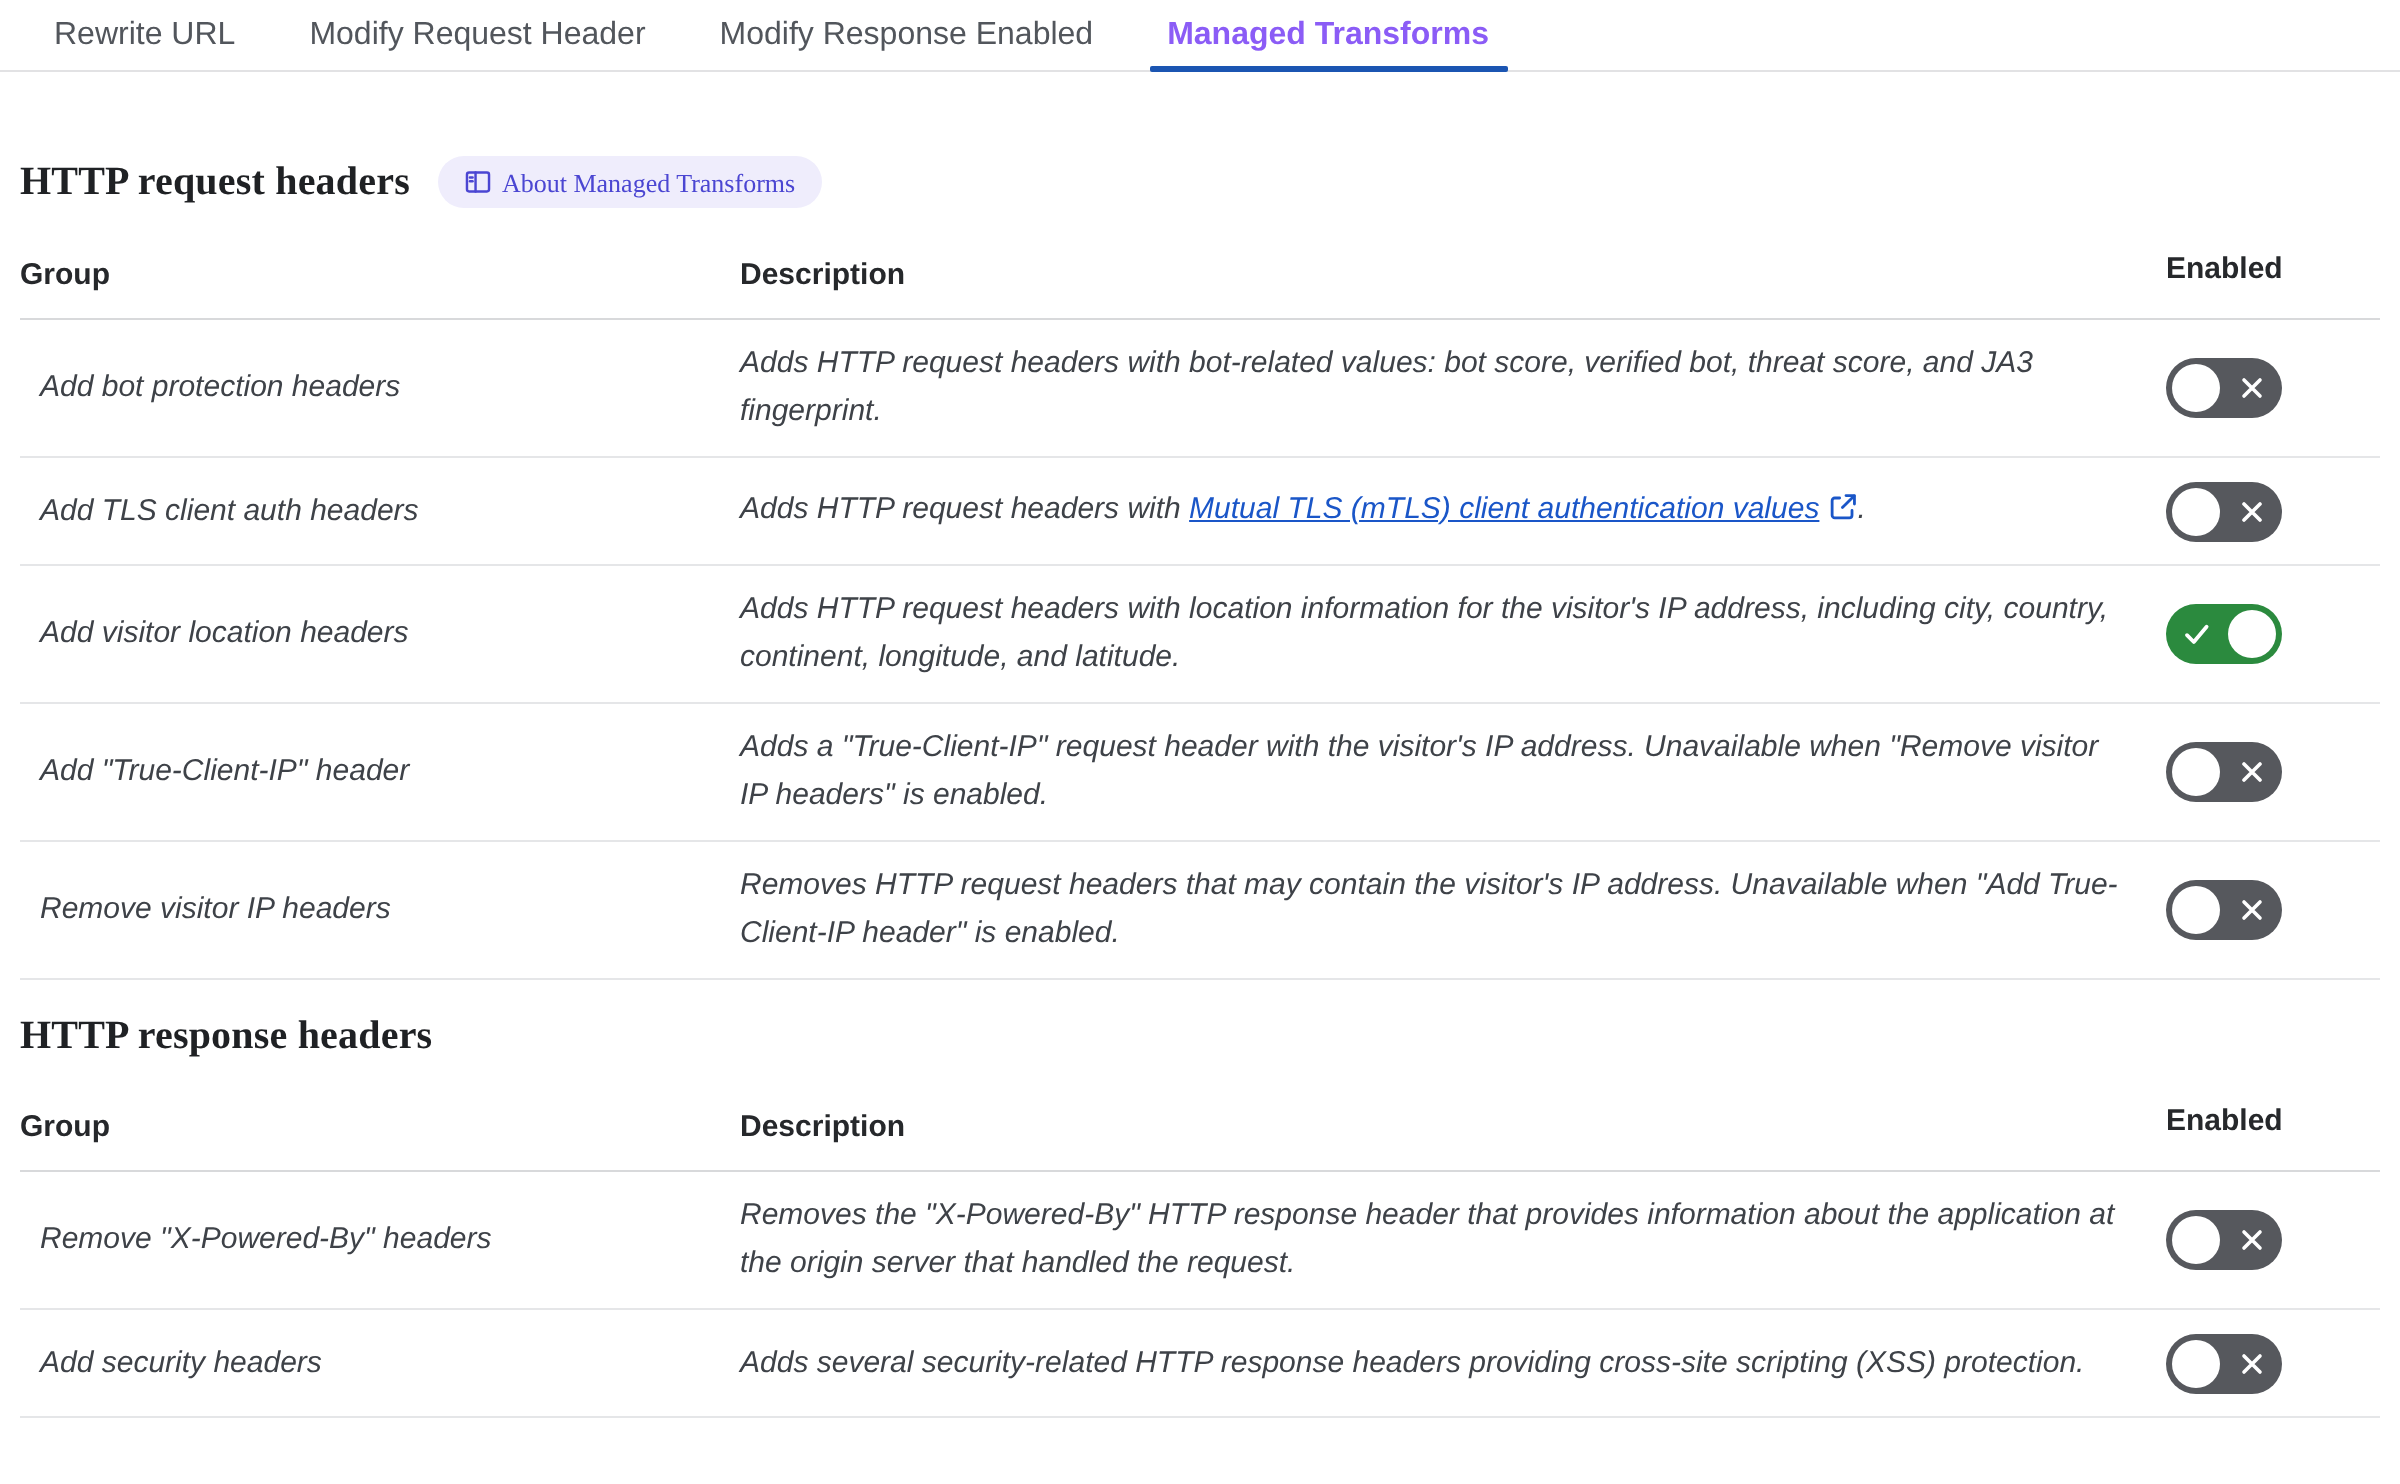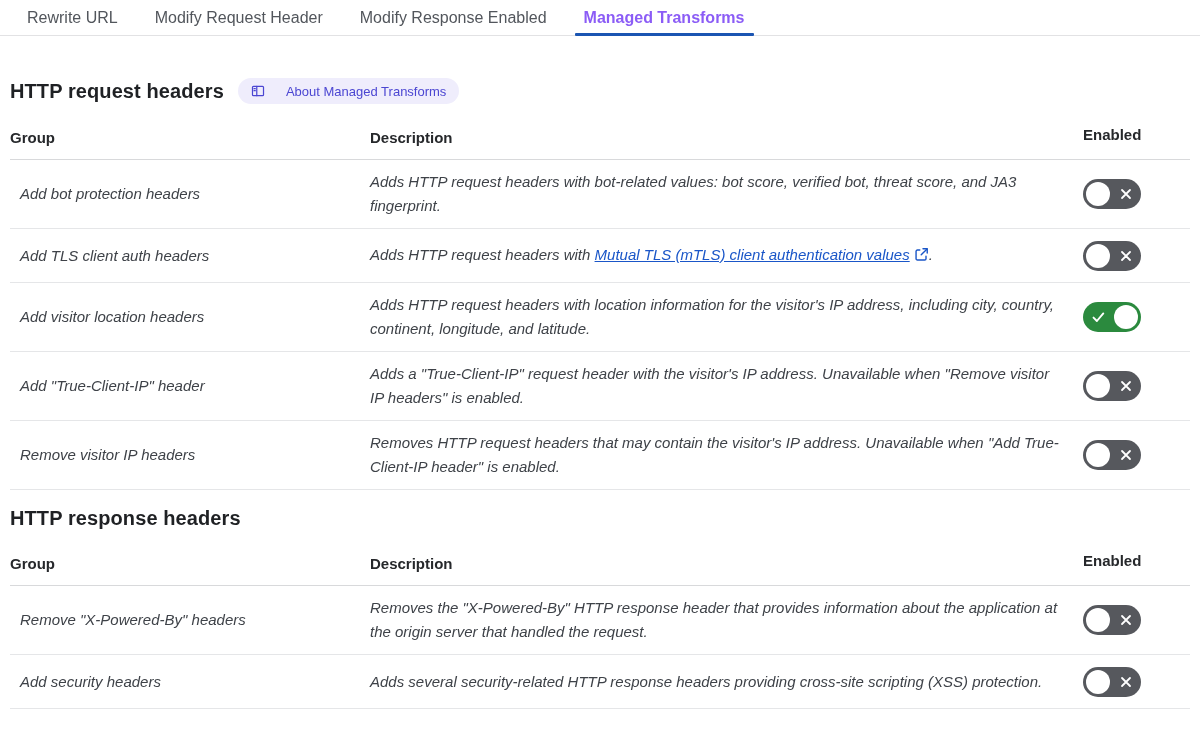--- a/index.html
+++ b/index.html
@@ -11,25 +11,25 @@
   body{width:1200px;height:742px;font-family:"Liberation Sans",sans-serif;color:#3e4248;overflow:hidden;}
 
   
   .tabbar{display:flex;align-items:stretch;gap:37px;padding-left:27px;height:36px;border-bottom:1px solid #e2e2e4;}
   .tab{display:flex;align-items:center;font-size:16px;color:#52565c;position:relative;cursor:pointer;white-space:nowrap;}
   .tab.active{color:#8b5cf6;font-weight:700;}
   .tab.active::after{content:"";position:absolute;left:-9px;right:-9px;bottom:-1px;height:3px;background:var(--accent);border-radius:1px;}
 
   .content{padding:0 10px;}
 
-  .section-head{display:flex;align-items:center;gap:14px;margin:42px 0 14px;}
+  .section-head{display:flex;align-items:center;gap:14px;margin:42px 0 14px;font-family:Liberation Serif, serif;}
   .section-head.second{margin-top:17px;}
   h2{font-size:20px;font-weight:700;color:#1f2124;margin:0;letter-spacing:.1px;}
 
-  .badge{display:inline-flex;align-items:center;gap:21px;background:var(--badge_bg);color:var(--badge_text);
+  .badge{display:inline-flex;align-items:center;gap:5px;background:var(--badge_bg);color:var(--badge_text);
          border:none;border-radius:14px;padding:6px 13px;font-size:13px;font-family:inherit;cursor:pointer;line-height:1;}
   .badge svg{display:block;}
 
   
   .table{width:100%;}
   .thead{display:flex;border-bottom:1px solid #d8d9db;}
   .thead .cell{font-weight:700;font-size:15px;color:#26282b;padding:8px 0 9px;}
   .trow{display:flex;align-items:center;border-bottom:1px solid #e5e6e8;min-height:54px;font-style:italic;}
   .cell{padding:10px 0;}
   .c-group{width:360px;flex:none;padding-left:10px;font-size:15px;line-height:24px;}

